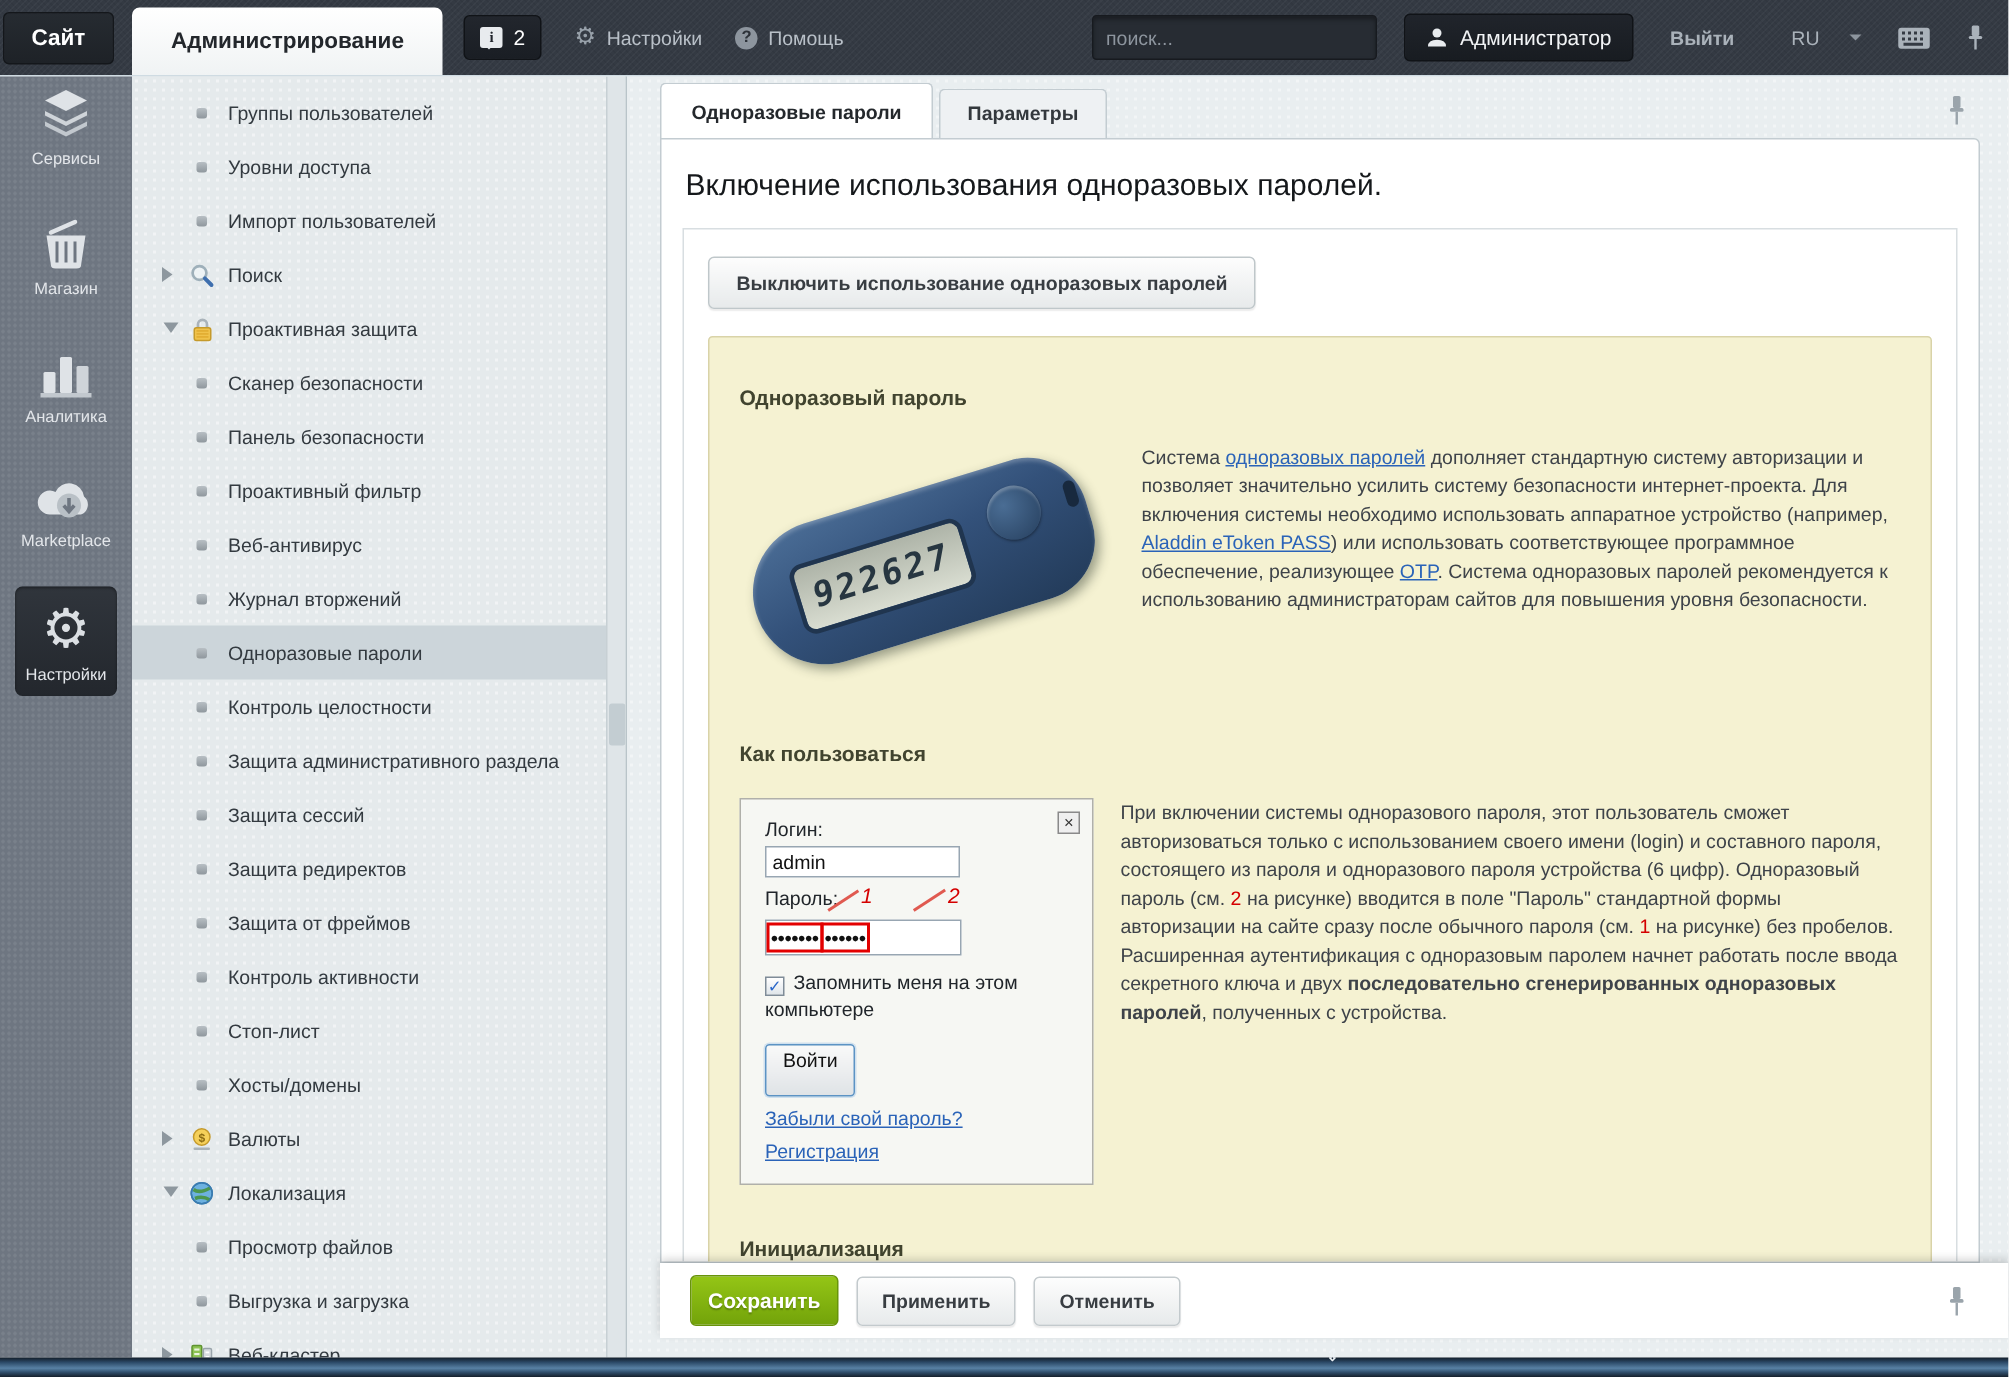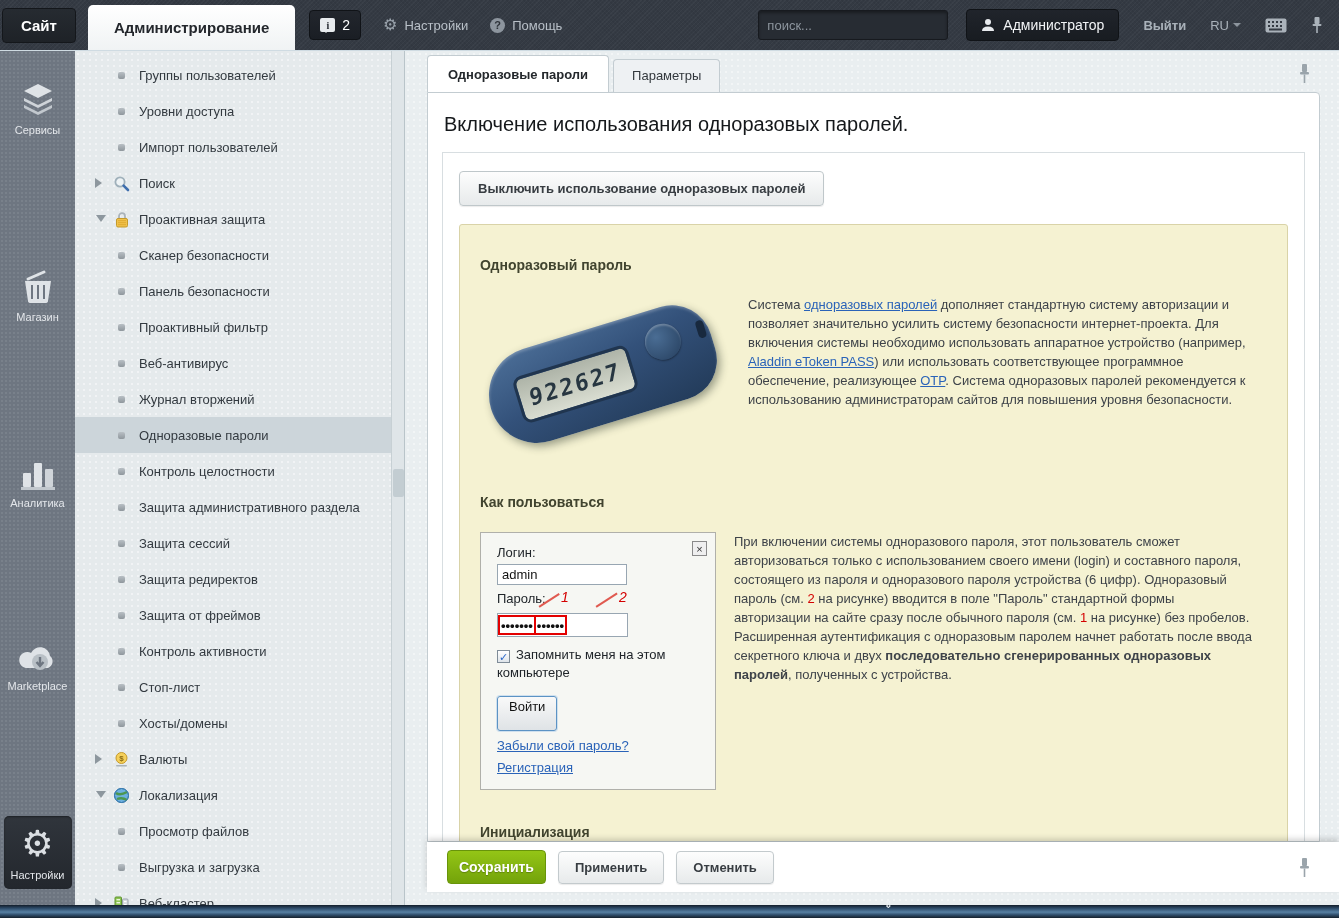--- a/index.html
+++ b/index.html
@@ -40,33 +40,33 @@
     background:#272c33; border:1px solid #171a1f; border-radius:3px; box-shadow:inset 0 2px 3px rgba(0,0,0,.35);
     padding:0 8px; margin-right:18px;
   }
   .search-box input{ flex:1; background:transparent; border:none; outline:none; color:#c7cdd4; font-size:13px; font-family:inherit; }
   .search-box input::placeholder{ color:#8d959e; }
   .user-btn{
     display:flex; align-items:center; gap:8px; background:linear-gradient(#20242b,#181c21);
     border:1px solid #101317; border-radius:4px; padding:7px 14px; color:#f2f4f6; font-size:14px; cursor:pointer;
   }
   .tb-link{ margin-left:24px; color:#aab2ba; font-size:13px; cursor:pointer;font-weight:bold; }
-  .lang{ display:flex; align-items:center; gap:4px; margin-left:24px; color:#aab2ba; font-size:13px; cursor:pointer; }
+  .lang{ display:flex; align-items:center; gap:20px; margin-left:38px; color:#aab2ba; font-size:13px; cursor:pointer; }
   .caret-down{ width:0; height:0; border:4px solid transparent; border-top-color:#8d959e; margin-top:4px; }
   .tb-icon{ margin-left:24px; cursor:pointer; display:flex; }
   .tb-icon:last-child{ margin-right:16px; }
 
   
   .workspace{ display:flex; height:855px; border-top:1px solid #cfdbe2; position:relative; }
 
   
   .rail{
-    width:75px; background:#6e7681;
+    width:88px; background:#6e7681;
     background-image:radial-gradient(rgba(255,255,255,.08) 1px, transparent 1.3px);
-    background-size:4px 4px; display:flex; flex-direction:column; align-items:center; padding-top:24px;justify-content:space-between;
+    background-size:4px 4px; display:flex; flex-direction:column; align-items:center; 
   }
   .rail-item{ width:68px; display:flex; flex-direction:column; align-items:center; gap:6px; padding:9px 0 8px; margin-bottom:16px; border-radius:5px; cursor:pointer; }
   .rail-item .rlabel{ color:#e3e6ea; font-size:11px; }
   .rail-item.active{ background:linear-gradient(#30353c,#23272d); box-shadow:inset 0 1px 2px rgba(0,0,0,.4); }
   .rail-item svg{ display:block; }
   .rail-gear{ font-size:36px; color:#dbdfe3; line-height:38px; }
 
   
   .menu-panel{ width:330px; position:relative; background:#e5eaec;
     background-image:radial-gradient(rgba(255,255,255,.45) 1px, transparent 1.2px); background-size:6px 6px;
@@ -80,21 +80,21 @@
   .menu-ic{ width:17px; height:17px; margin-left:6px; margin-right:9px; display:flex; align-items:center; justify-content:center; }
   .bullet-sq{ width:7px; height:7px; border-radius:2px; background:linear-gradient(#b8bfc4,#8f979d); }
   .menu-label{ font-size:13px; color:#333a40; white-space:nowrap; }
   .menu-scrollbar{ position:absolute; top:0; right:0; bottom:0; width:13px; background:#dfe5e8; border-left:1px solid #c7d0d4; }
   .menu-thumb{ position:absolute; top:418px; left:1px; width:11px; height:28px; background:#c3cdd2; border-radius:2px; }
 
   
   .content{ flex:1; position:relative; background:#e9eef0;
     background-image:radial-gradient(rgba(255,255,255,.4) 1px, transparent 1.2px); background-size:6px 6px; }
   .tabbar{ height:41px; position:relative; display:flex; align-items:flex-end; padding-left:22px; }
-  .ctab{ border:1px solid #c3ccd1; border-bottom:none; border-radius:4px 4px 0 0; cursor:pointer; }
+  .ctab{ border:1px solid #c3ccd1; border-bottom:none; border-radius:4px 4px 0 0; cursor:pointer;font-weight:bold; }
   .ctab.active{ background:#fff; font-weight:bold; color:#24282c; font-size:13px; padding:11px 20px 10px; }
   .ctab.inactive{ background:#eef1f3; color:#33383d; font-size:13px; padding:8px 18px 9px; margin-left:4px; }
   .pin{ position:absolute; right:28px; top:12px; cursor:pointer; }
 
   .card{ position:absolute; top:41px; left:22px; right:19px; bottom:63px; background:#fff;
     border:1px solid #c3ccd1; border-radius:0 4px 0 0; overflow:hidden; }
   .page-title{ font-size:20px; color:#15181b; font-weight:normal; padding:20px 16px 16px; }
   .form-panel{ margin:0 14px; border:1px solid #d8dee1; padding:18px 16px; }
   .btn-gray{
     display:inline-block; background:linear-gradient(#fdfdfd,#e7eaeb); border:1px solid #bfc7ca; border-radius:4px;

